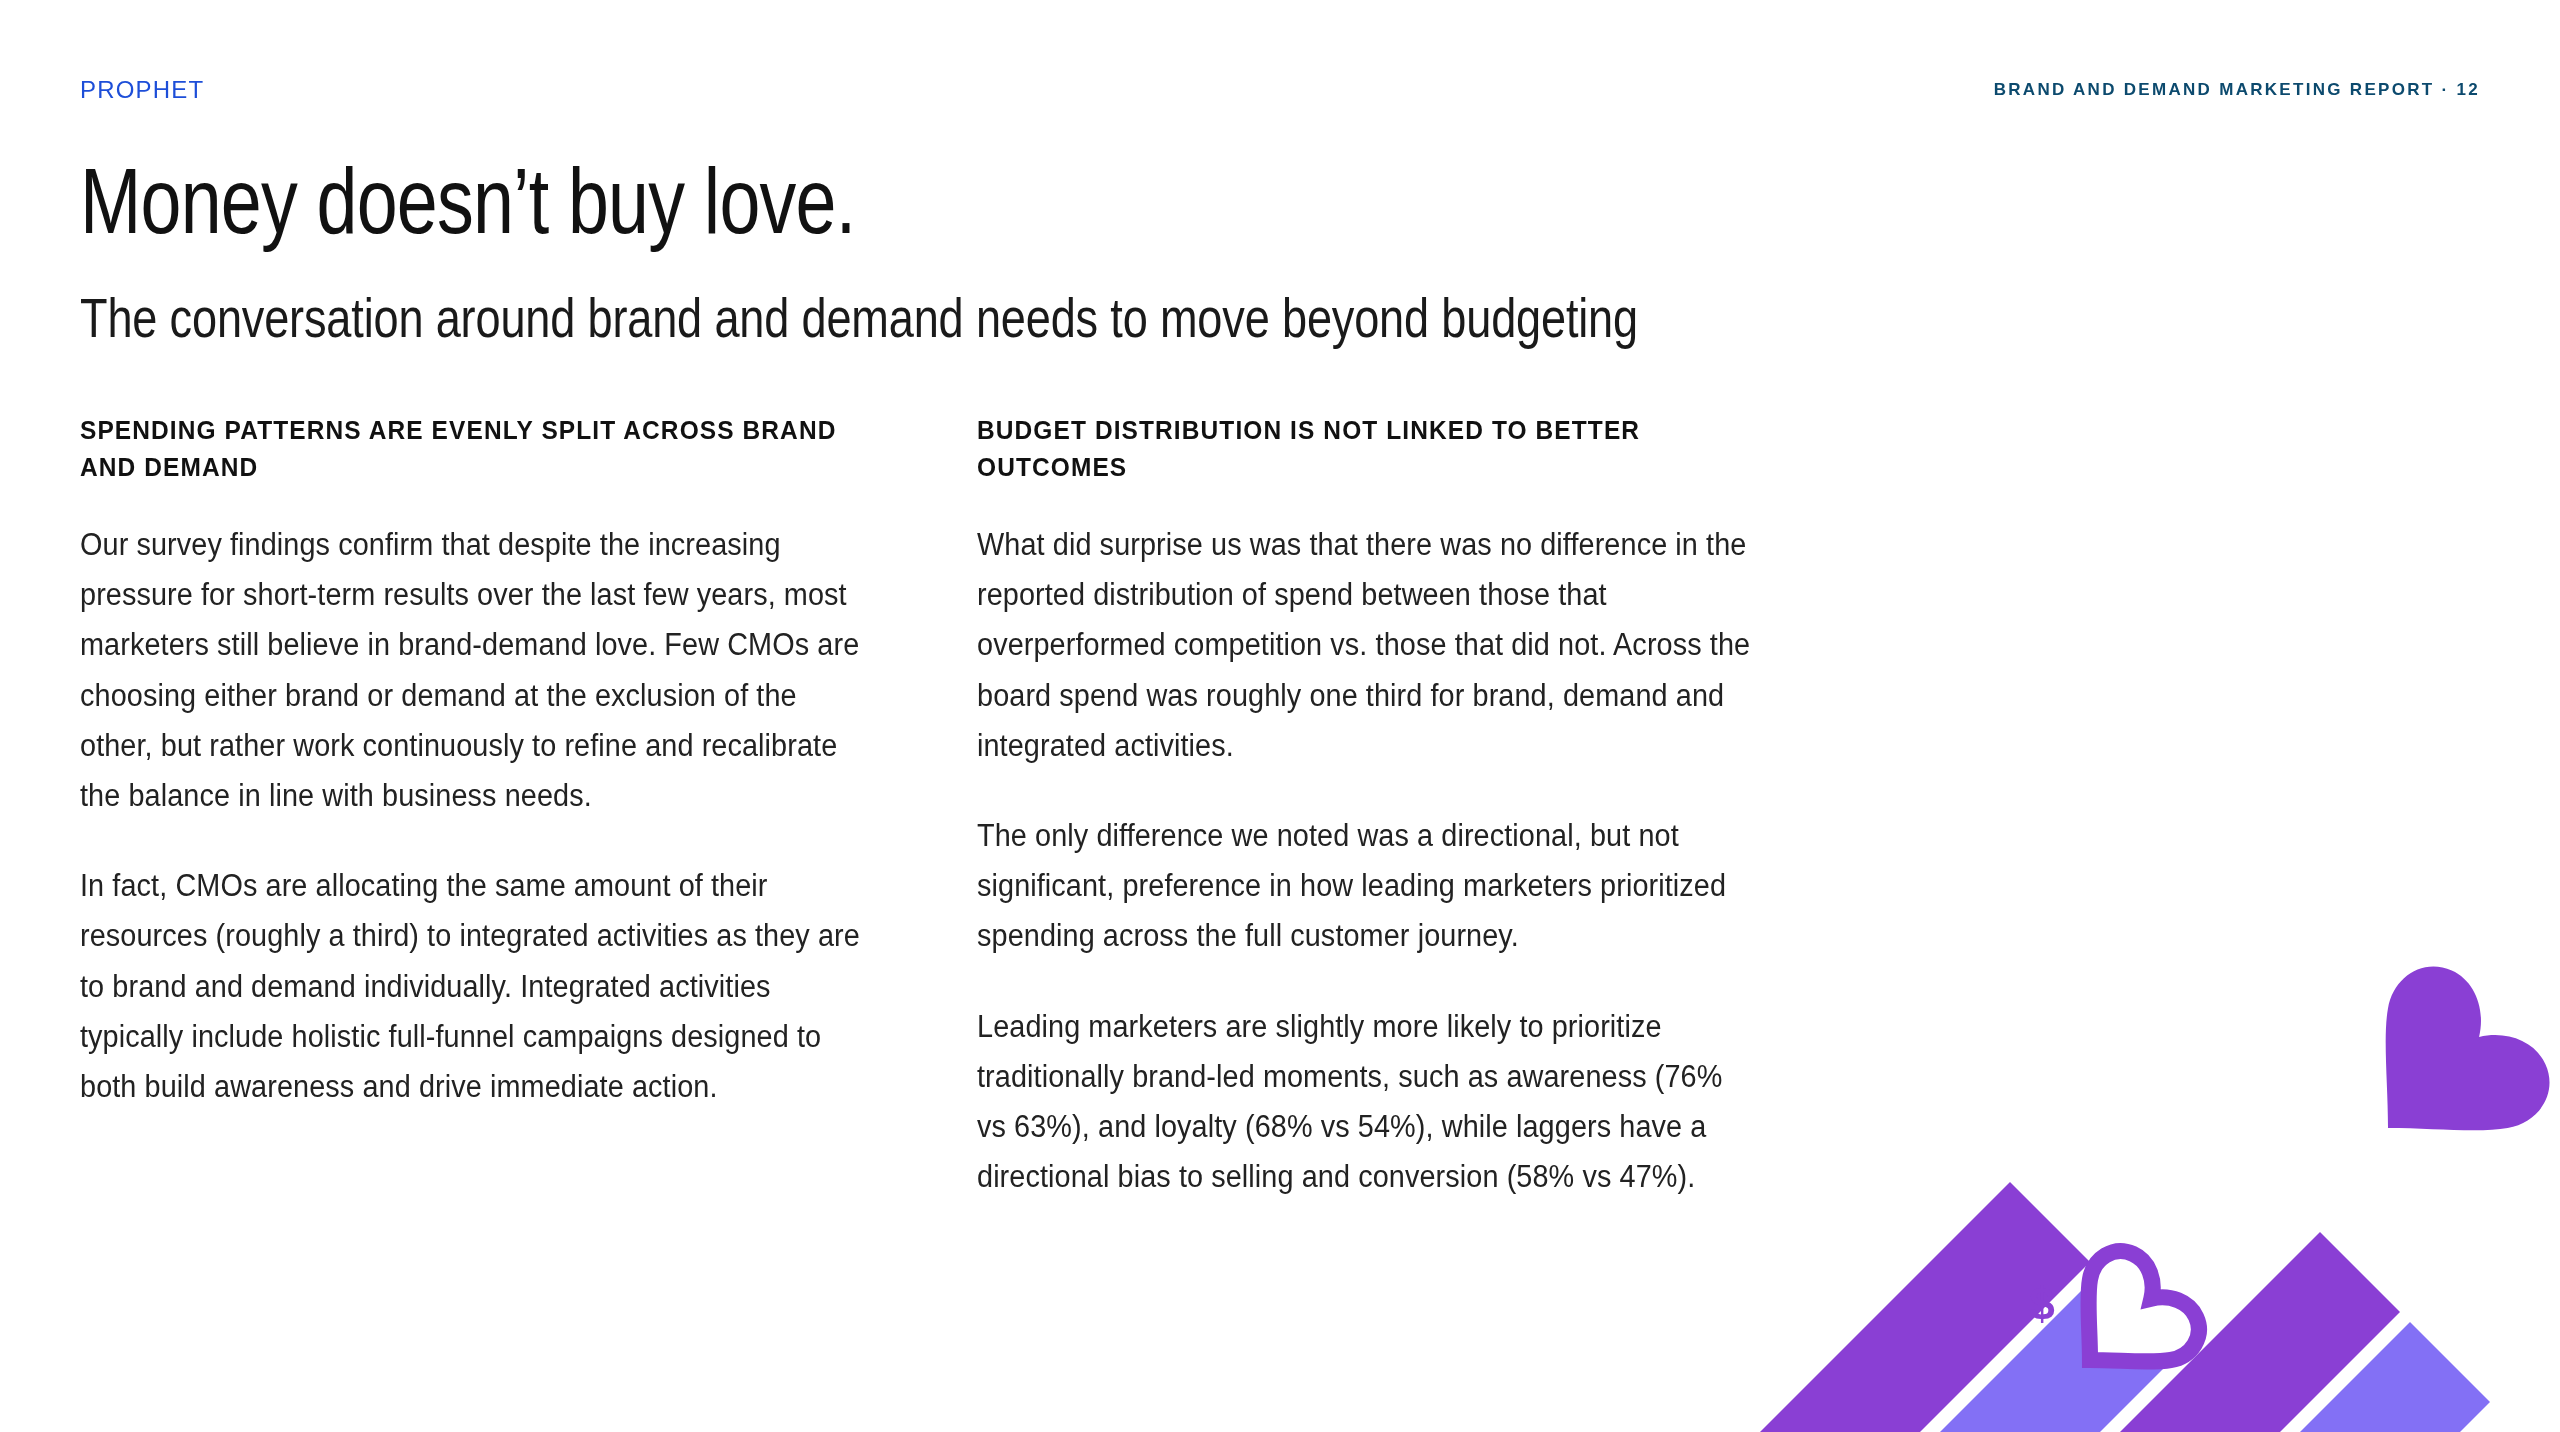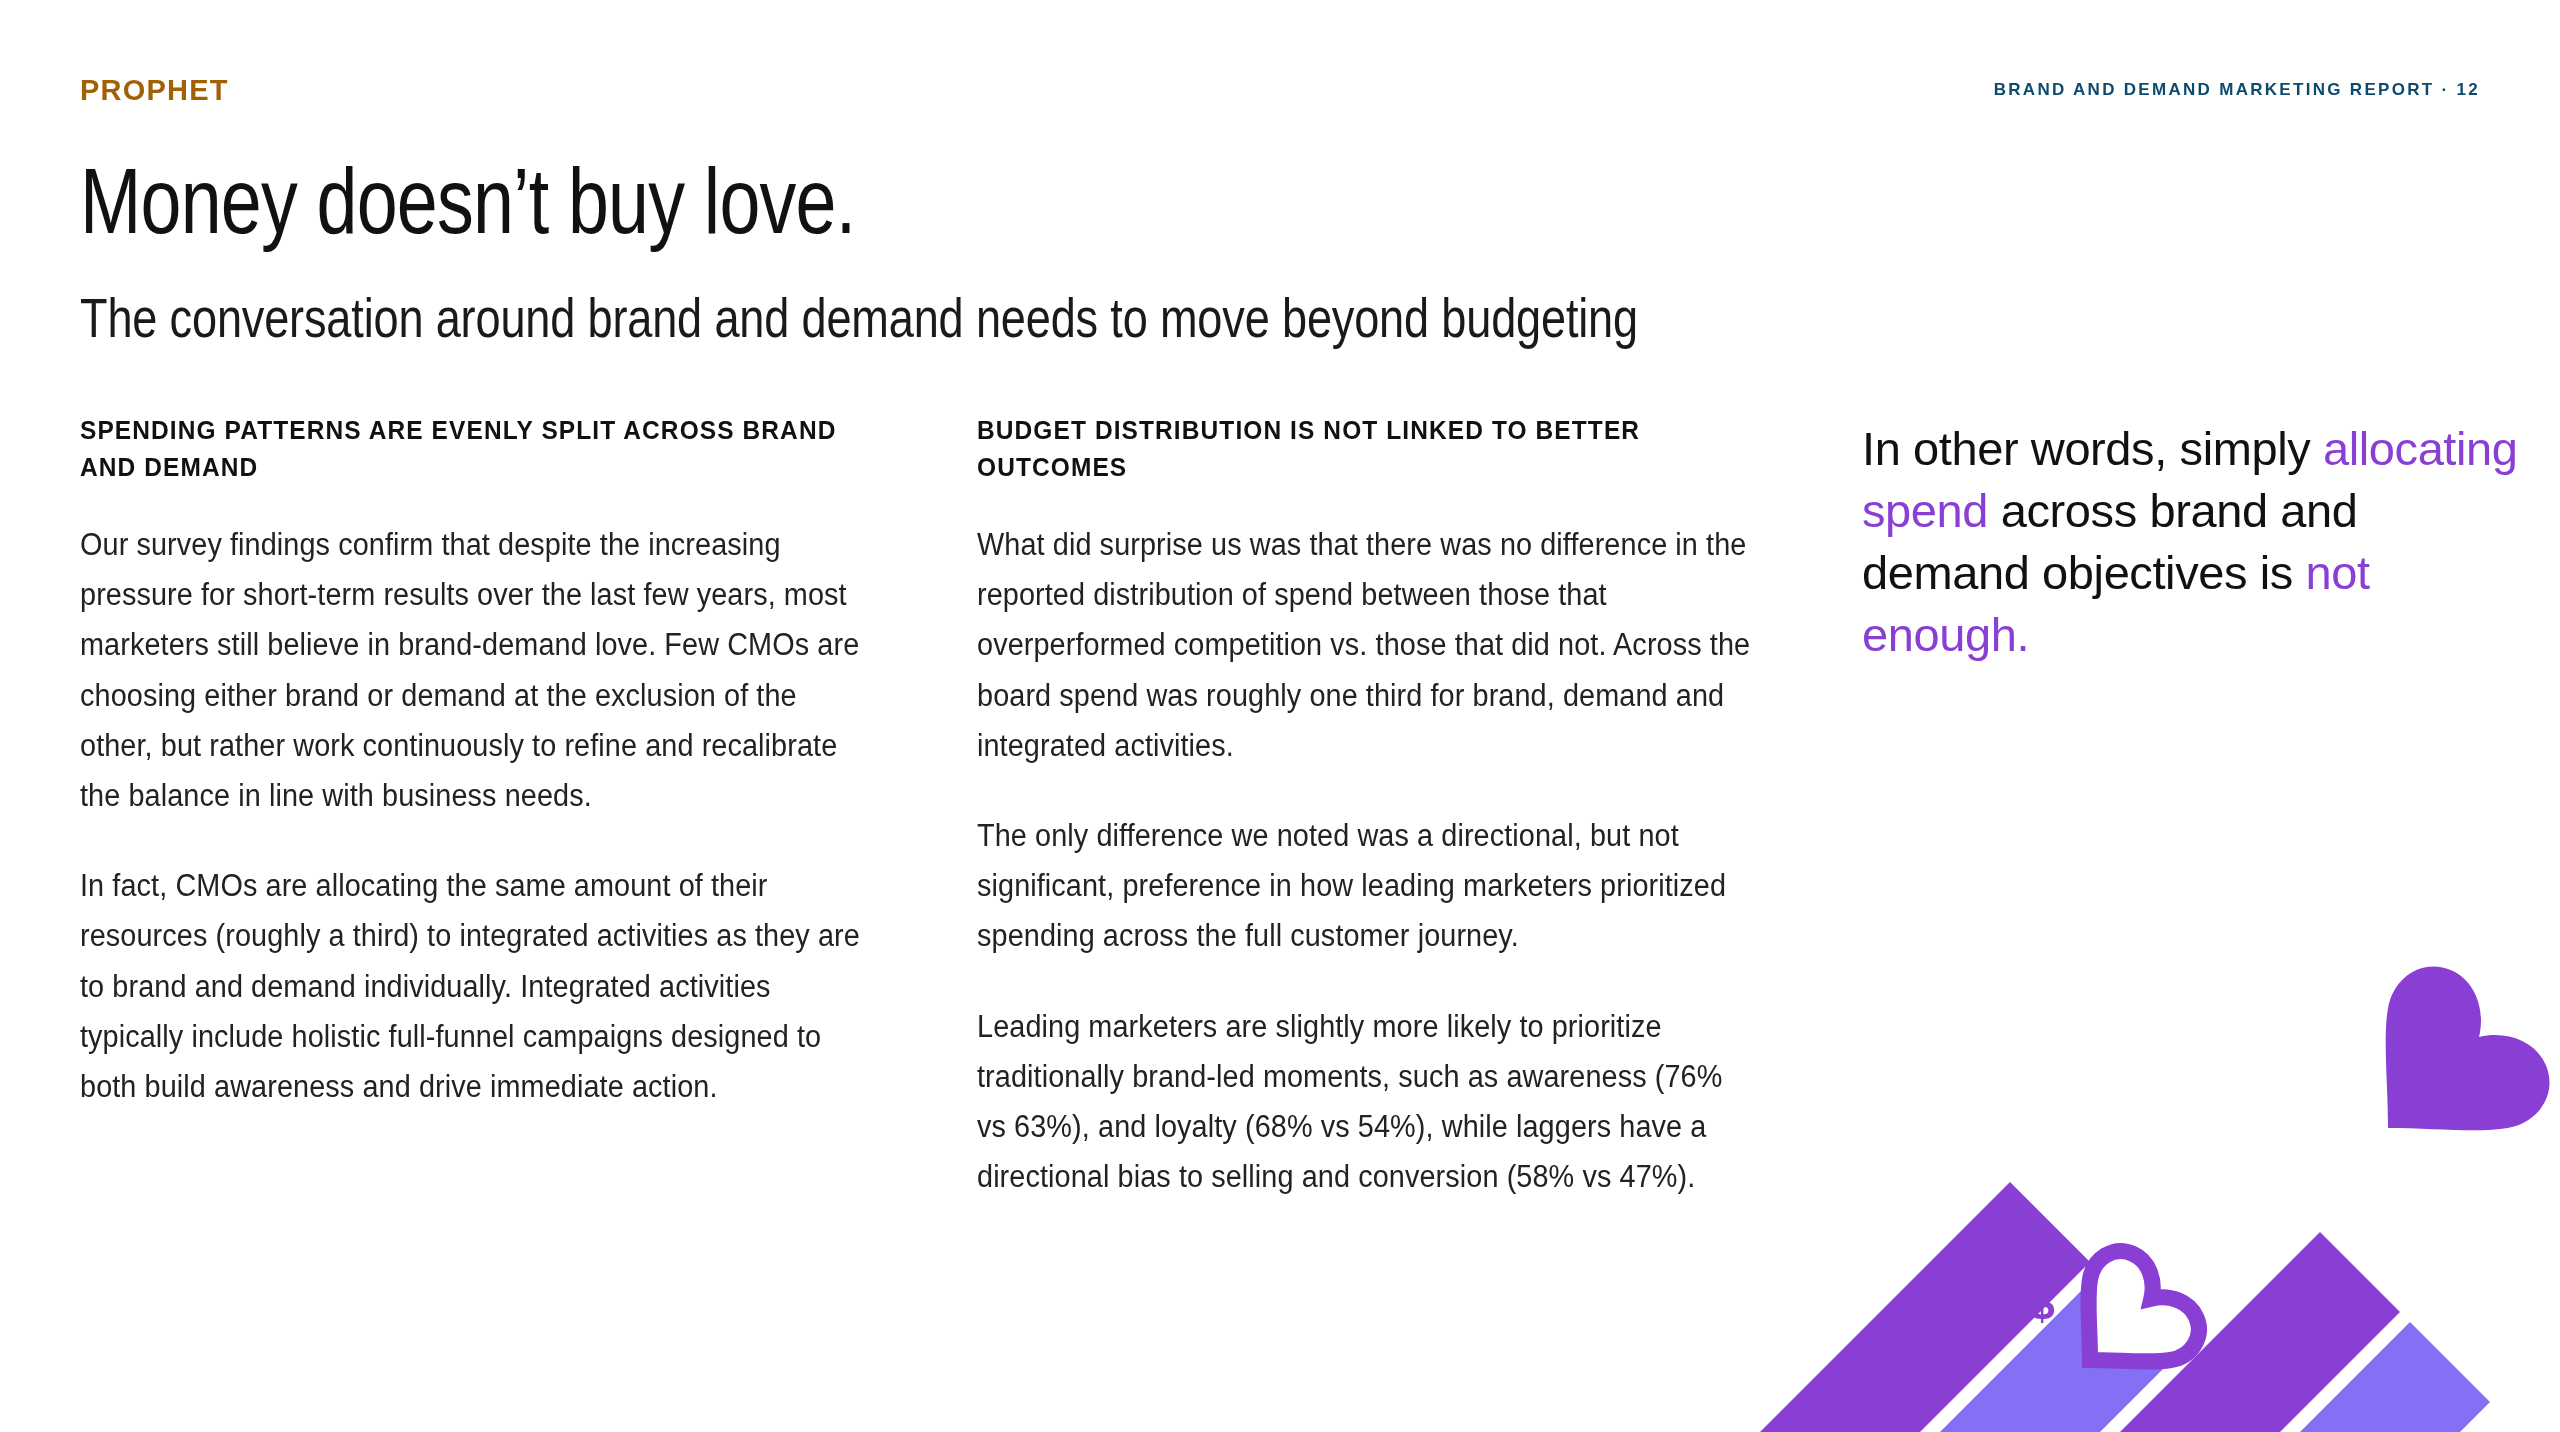--- a/index.html
+++ b/index.html
@@ -22,24 +22,24 @@
   .header {
     position:absolute;
     top:70px; left:80px; right:80px;
     height:40px;
     display:flex;
     align-items:center;
     justify-content:space-between;
   }
   .logo {
     font-family:"Liberation Sans", sans-serif;
-    font-weight:bold;
-    font-size:29px;
+    font-weight:normal;
+    font-size:24px;
     letter-spacing:1.2px;
-    color:#a16207;
+    color:#1d4ed8;
   }
   .header-meta {
     font-family:"Liberation Sans", sans-serif;
     font-weight:bold;
     font-size:17px;
     letter-spacing:2.3px;
     color:#0c4a6e;
     white-space:nowrap;
   }
 
@@ -144,21 +144,20 @@
     <p>In fact, CMOs are allocating the same amount of their resources (roughly a third) to integrated activities as they are to brand and demand individually. Integrated activities typically include holistic full-funnel campaigns designed to both build awareness and drive immediate action.</p>
   </div>
 
   <div class="col col-2">
     <div class="col-heading">BUDGET DISTRIBUTION IS NOT LINKED TO BETTER OUTCOMES</div>
     <p>What did surprise us was that there was no difference in the reported distribution of spend between those that overperformed competition vs. those that did not. Across the board spend was roughly one third for brand, demand and integrated activities.</p>
     <p>The only difference we noted was a directional, but not significant, preference in how leading marketers prioritized spending across the full customer journey.</p>
     <p>Leading marketers are slightly more likely to prioritize traditionally brand-led moments, such as awareness (76% vs 63%), and loyalty (68% vs 54%), while laggers have a directional bias to selling and conversion (58% vs 47%).</p>
   </div>
 
-  <div class="pullquote"><span>In other words, simply </span><span class="hl">allocating spend</span><span> across brand and demand objectives is </span><span class="hl">not enough.</span></div>
 
   <svg class="graphic" viewBox="0 0 800 500">
     <defs>
 
       <g id="heartShape">
         <path d="M 0,0
                  C -34,-34 -74,-66 -92,-92
                  C -112,-120 -104,-158 -72,-170
                  C -46,-180 -16,-166 0,-140
                  C 16,-166 46,-180 72,-170

